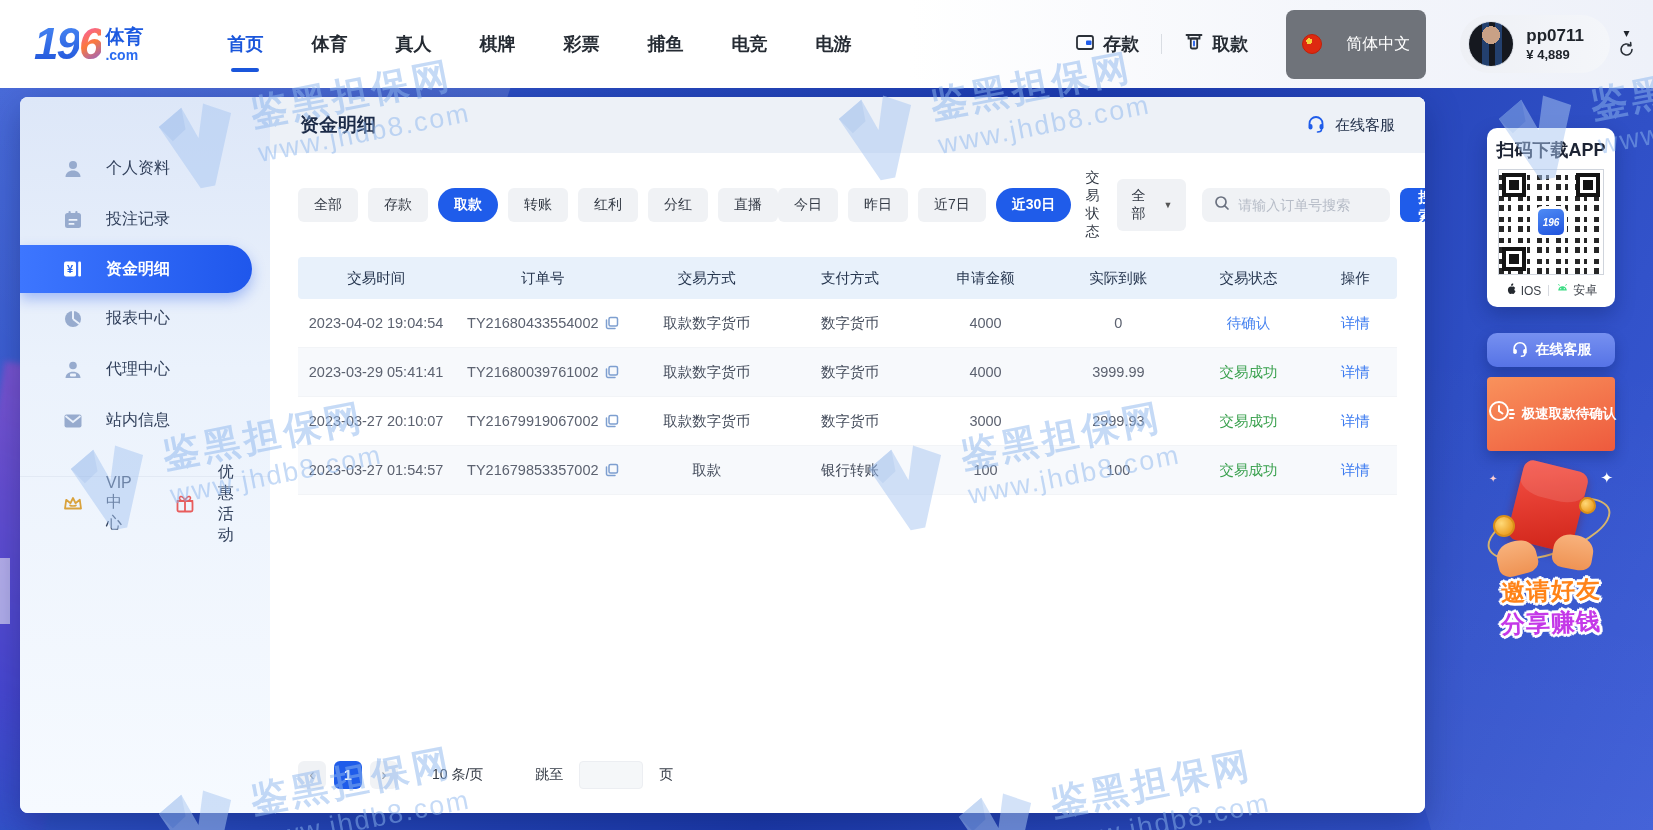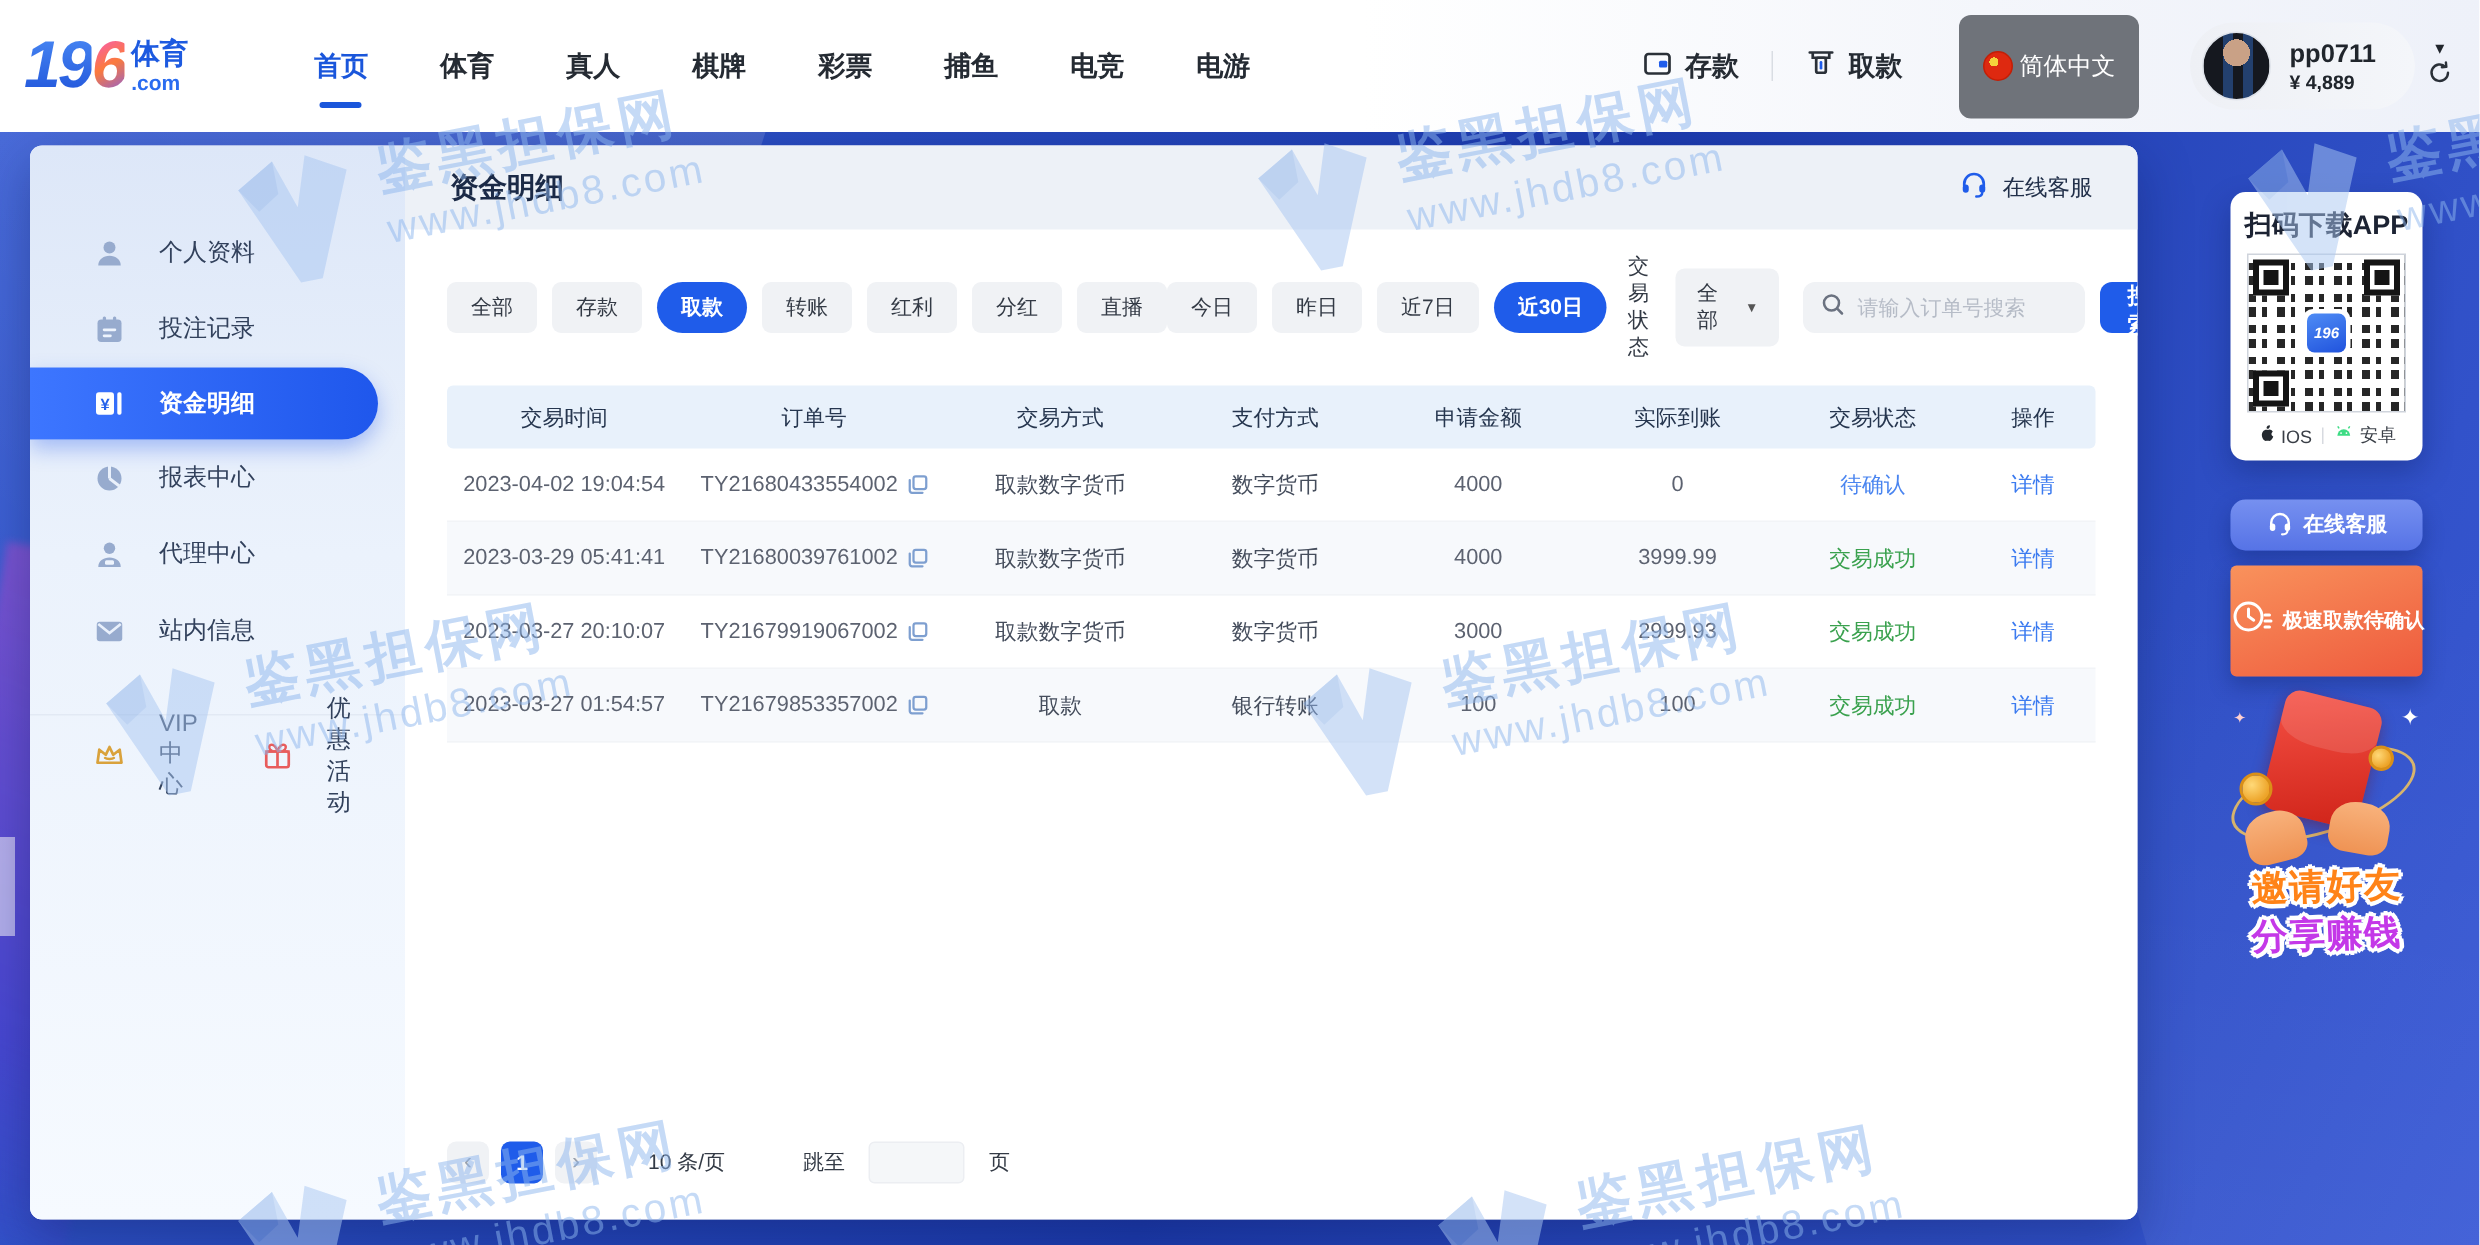--- a/index.html
+++ b/index.html
@@ -1,34 +1,34 @@
 <!DOCTYPE html>
 <html><head>
 <meta charset="utf-8">
 <style>
   * { margin:0; padding:0; box-sizing:border-box; }
   html,body { width:1653px; height:830px; overflow:hidden; font-family:"Liberation Sans", sans-serif; }
   .page { position:relative; width:1653px; height:830px; background:#fff; }
 
   
   .navbar { position:absolute; top:0; left:0; width:100%; height:88px; background:linear-gradient(90deg,#ffffff 55%,#f4f6fb 80%,#eef1f9 100%); display:flex; align-items:center; z-index:20; }
-  .logo { display:flex; align-items:center; margin-left:16px; cursor:pointer;justify-content:space-between; }
+  .logo { display:flex; align-items:center; margin-left:34px; cursor:pointer;justify-content:space-between; }
   .logo-num { font-size:44px; font-weight:900; font-style:italic; letter-spacing:-2px; background:linear-gradient(180deg,#4b8bf5,#1d50d8); -webkit-background-clip:text; background-clip:text; color:transparent; }
   .logo-six { font-size:44px; font-weight:900; font-style:italic; letter-spacing:-2px; background:linear-gradient(150deg,#f857c0 10%,#fb7a3c 50%,#7a5cf0 95%); -webkit-background-clip:text; background-clip:text; color:transparent; margin-right:4px; }
   .logo-txt { display:flex; flex-direction:column; line-height:1; }
   .logo-cn { font-size:19px; font-weight:900; color:#1d5ae0; }
   .logo-com { font-size:14px; font-weight:800; color:#2a6cf0; margin-top:2px; }
   .nav-links { display:flex; margin-left:82px; gap:44px; }
   .nav-item { font-size:18px; font-weight:600; color:#252b33; cursor:pointer; position:relative; padding:6px 2px; }
   .nav-item.active { color:#1a56db; }
   .nav-item.active::after { content:""; position:absolute; left:50%; transform:translateX(-50%); bottom:-10px; width:28px; height:4px; border-radius:2px; background:#1a56db; }
   .nav-right { margin-left:auto; display:flex; align-items:center; margin-right:18px; }
   .nav-cash { display:flex; align-items:center; gap:8px; font-size:18px; font-weight:600; color:#252b33; cursor:pointer; }
   .nav-divider { width:1px; height:20px; background:#d9dde3; margin:0 22px; }
-  .lang-pill { display:flex; align-items:center; gap:4px; background:rgba(92,97,104,.88); color:#fff; font-size:16px; border-radius:8px; padding:24px 16px; margin-left:38px; cursor:pointer; }
+  .lang-pill { display:flex; align-items:center; gap:24px; background:rgba(92,97,104,.88); color:#fff; font-size:16px; border-radius:8px; padding:24px 16px; margin-left:38px; cursor:pointer; }
   .flag { width:20px; height:20px; border-radius:50%; background:radial-gradient(circle at 35% 35%, #f5d23c 0 3px, transparent 3px), #de2910; border:1px solid #c21f07; }
   .user-pill { display:flex; align-items:center; gap:12px; background:linear-gradient(90deg,#eef0f5,#f4f6fa); border-radius:30px; padding:6px 26px 6px 8px; margin-left:34px; cursor:pointer; }
   .avatar { width:46px; height:46px; border-radius:50%; background:radial-gradient(circle at 50% 30%, #c9a186 0 9px, transparent 9px), linear-gradient(90deg,#15181f 0 30%, #23406e 30% 45%, #15181f 45% 60%, #23406e 60% 75%, #15181f 75%); border:1px solid #dfe3ea; }
   .user-meta { display:flex; flex-direction:column; line-height:1.25; }
   .user-name { font-size:17px; font-weight:600; color:#20252c; }
   .user-balance { font-size:13px; font-weight:600; color:#20252c; }
   .user-ctrls { display:flex; flex-direction:column; align-items:center; margin-left:8px; gap:2px; }
   .caret-down { font-size:12px; color:#20252c; cursor:pointer; line-height:1; }
   .refresh-ic { cursor:pointer; }
 

